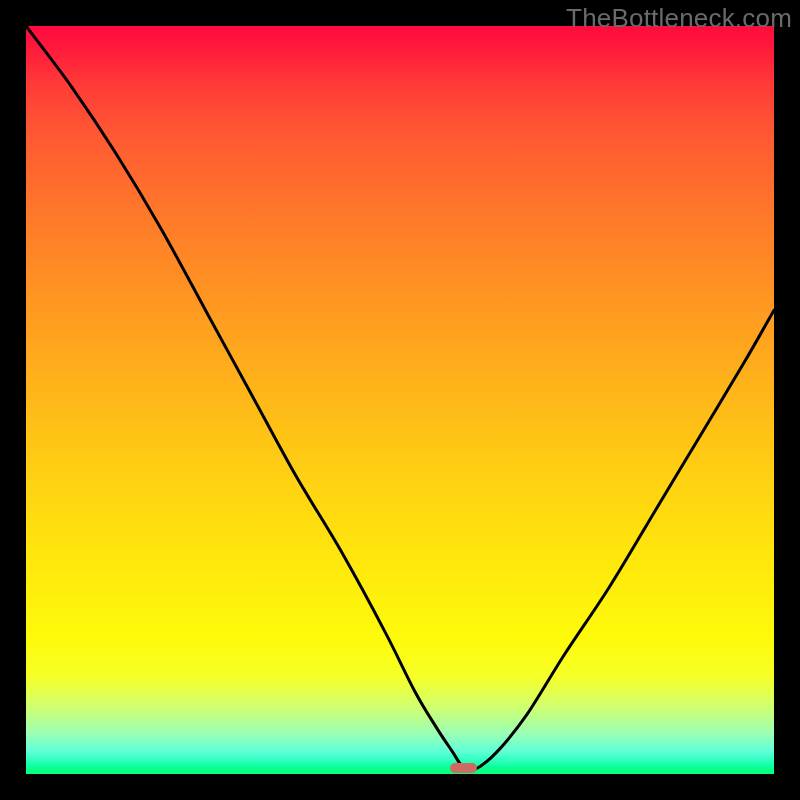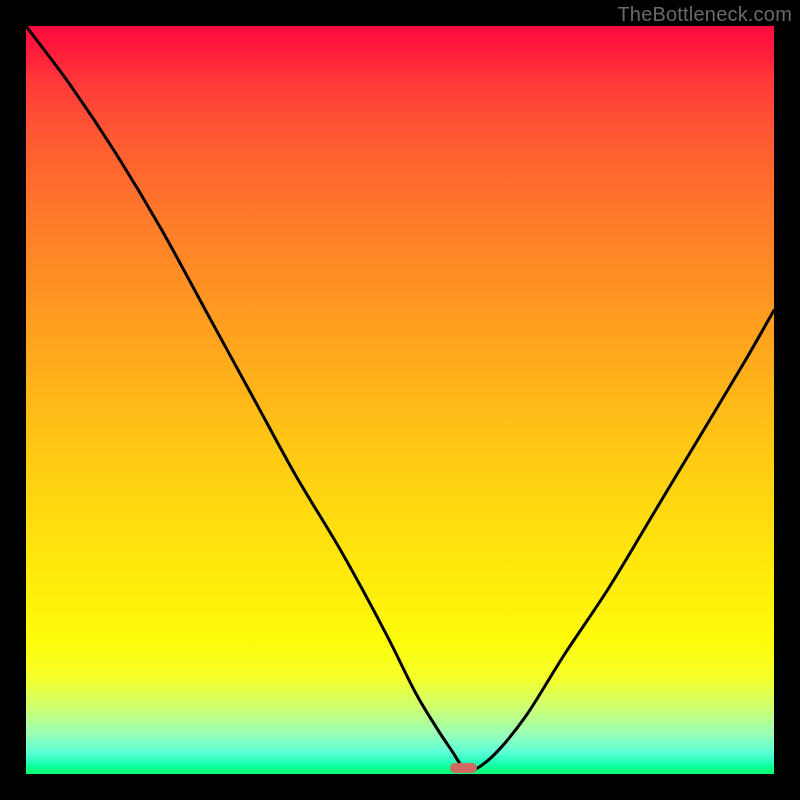--- a/index.html
+++ b/index.html
@@ -15,21 +15,21 @@
     position: relative;
     width: 800px;
     height: 800px;
     background: #000;
   }
   .watermark {
     position: absolute;
     top: 3px;
     right: 8px;
     color: #6a6a6a;
-    font-size: 20px;
+    font-size: 26px;
     font-weight: 500;
     letter-spacing: 0.2px;
     z-index: 10;
   }
   .plot-area {
     position: absolute;
     left: 26px;
     top: 26px;
     width: 748px;
     height: 748px;

